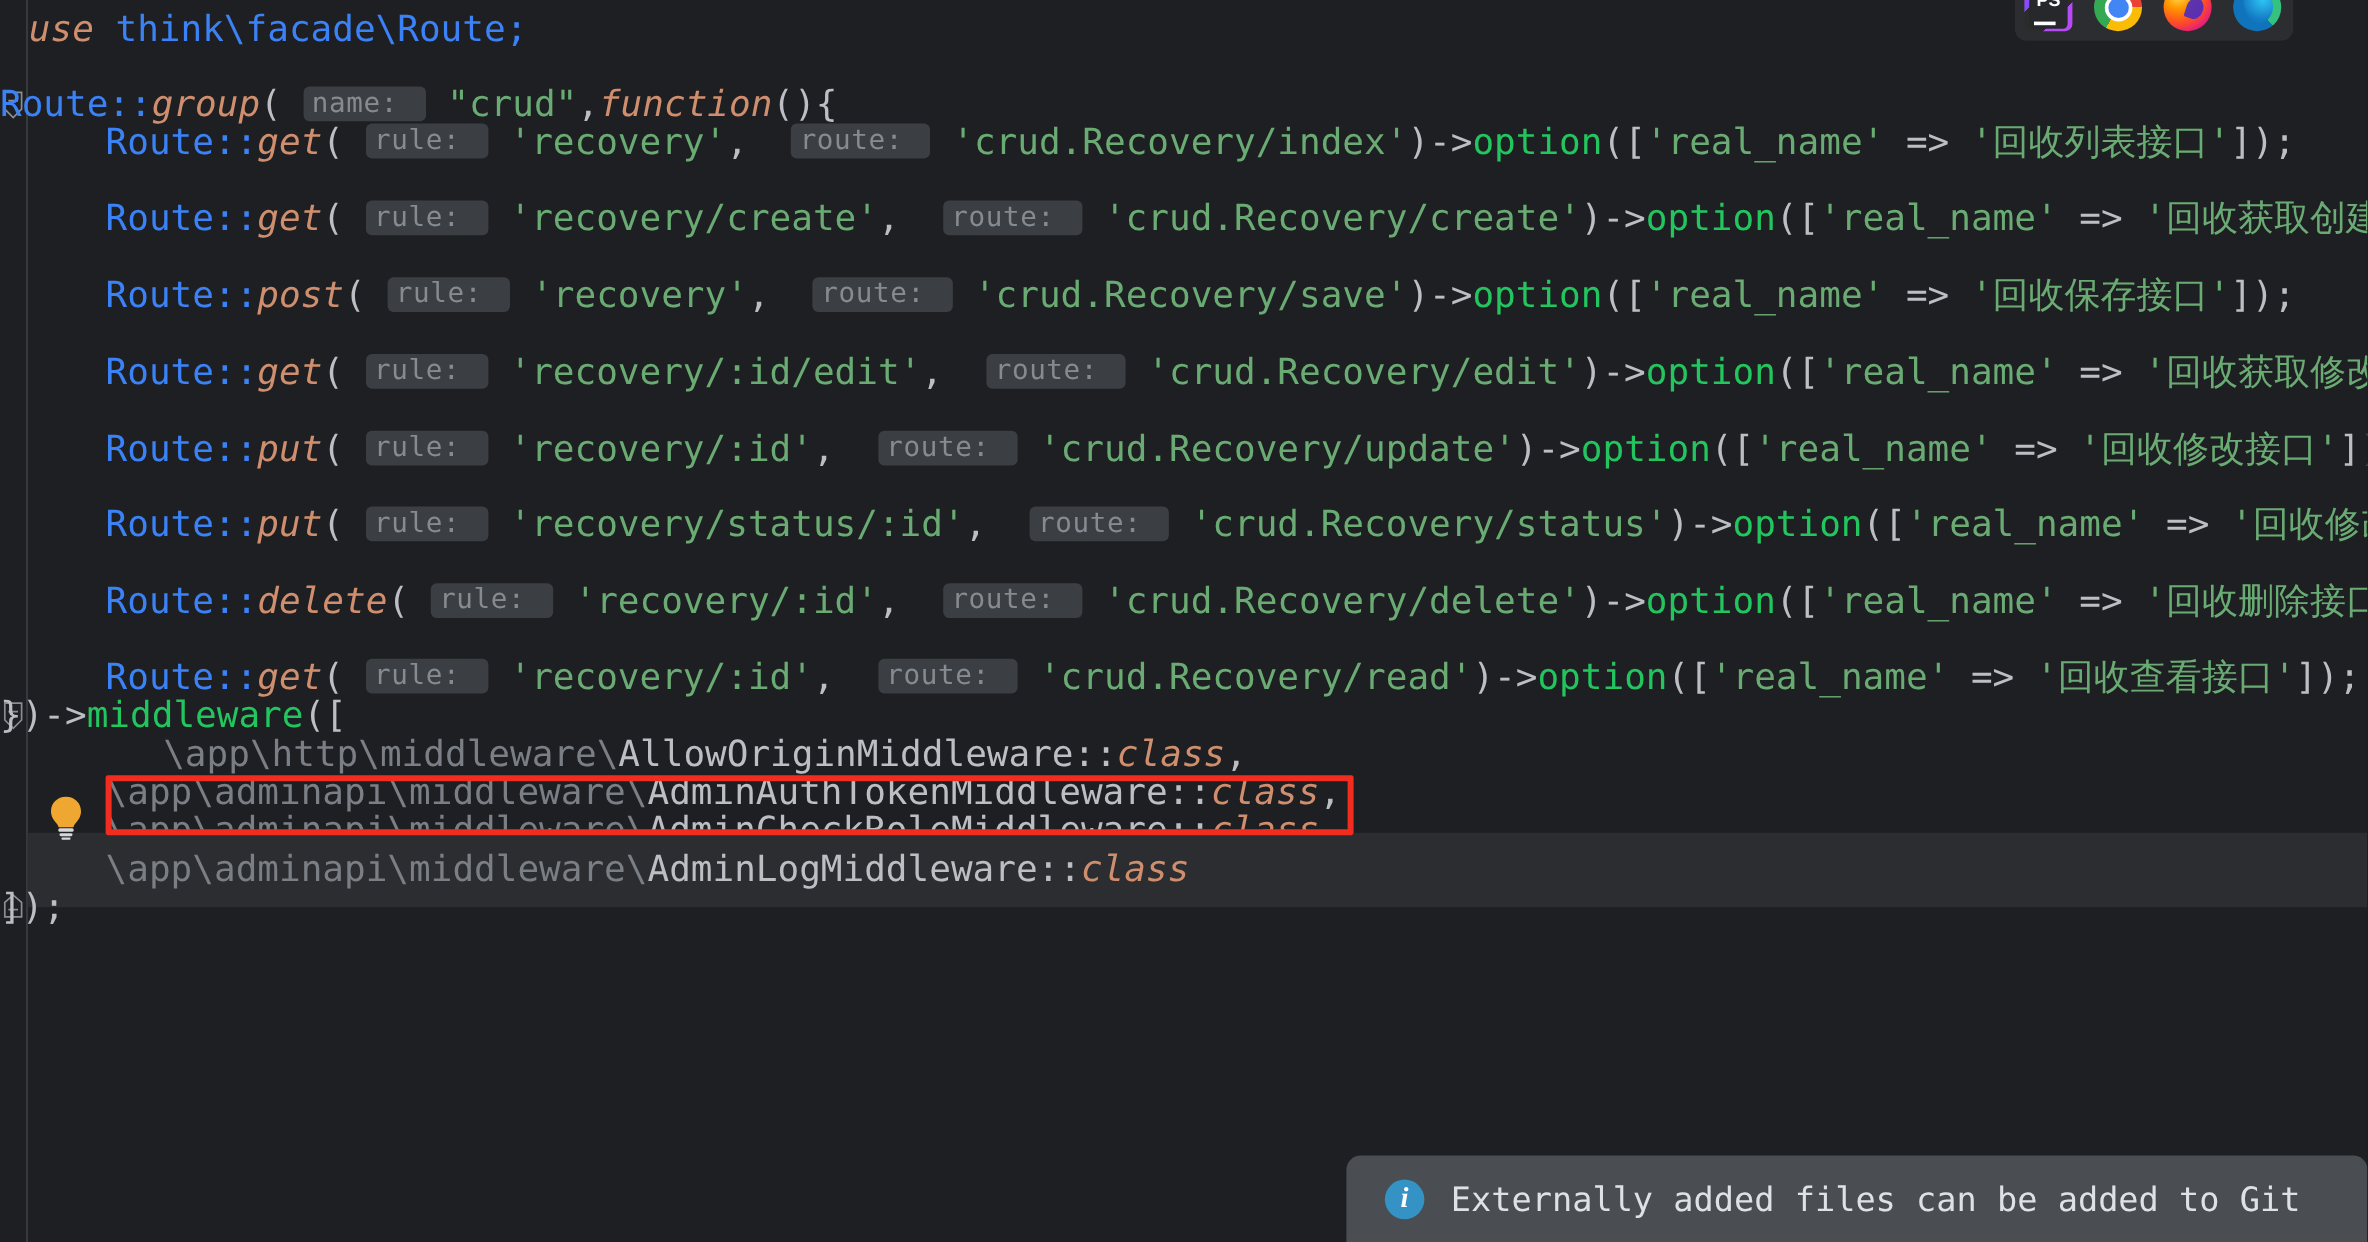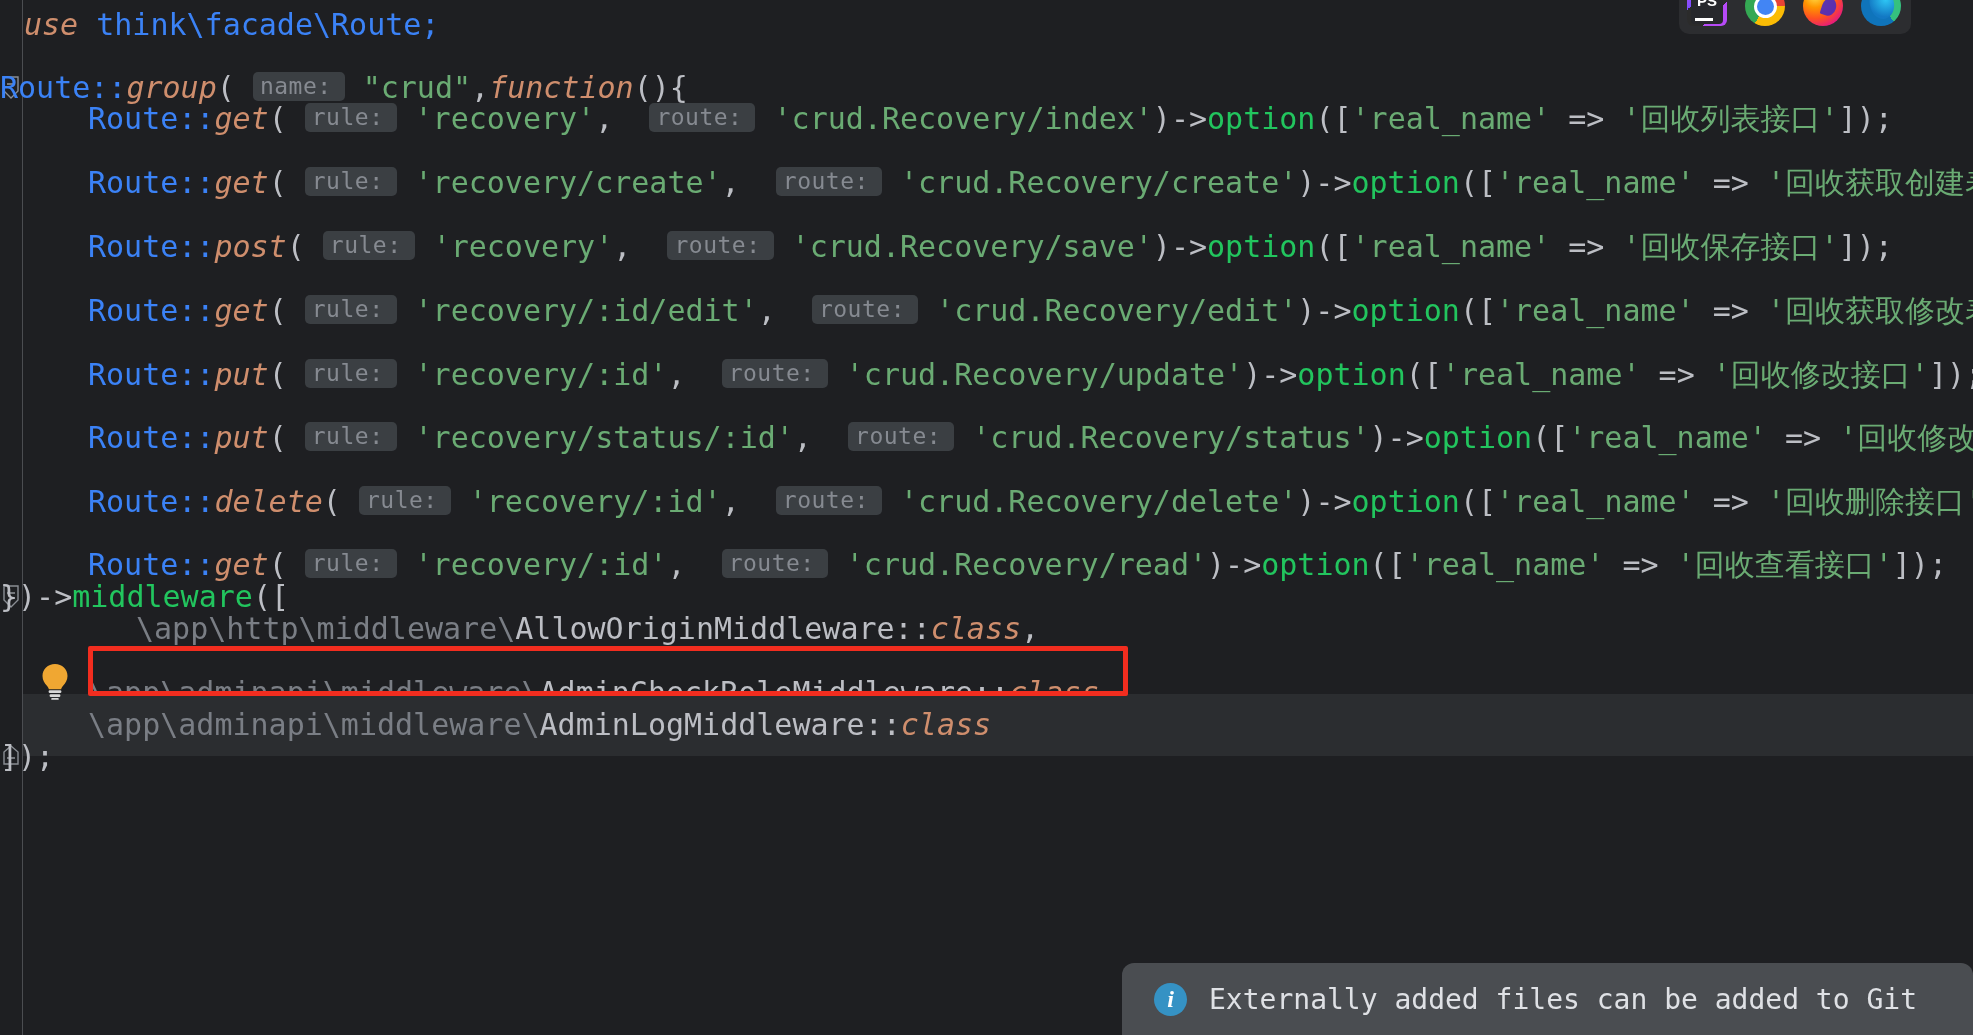--- a/index.html
+++ b/index.html
@@ -72,21 +72,21 @@
   .ident    { color: #bcbec4; }
 
   
   .hint {
     display: inline-block;
     background: #3b3f43;
     color: #868a91;
     border-radius: 5px;
     font-size: 23px;
     line-height: 1.05;
-    padding: 2px 13px 3px 7px;
+    padding: 2px 23px 3px 7px;
     vertical-align: 4px;
     letter-spacing: 0.5px;
   }
 
   
   .line-highlight {
     position: absolute;
     left: 23px;
     right: 0;
     height: 62px;
@@ -309,20 +309,21 @@
       <div class="code-line ind2" style="top: 88px;"><span class="txt plain">Route::</span><span class="txt kw">get</span><span class="txt punct">( </span><span class="hint">rule:</span><span class="txt plain"> </span><span class="txt str">'recovery'</span><span class="txt punct">,  </span><span class="hint">route:</span><span class="txt plain"> </span><span class="txt str">'crud.Recovery/index'</span><span class="txt punct">)-&gt;</span><span class="txt fn">option</span><span class="txt punct">([</span><span class="txt str">'real_name'</span><span class="txt punct"> =&gt; </span><span class="txt str">'回收列表接口'</span><span class="txt punct">]);</span></div>
       <div class="code-line ind2" style="top: 152px;"><span class="txt plain">Route::</span><span class="txt kw">get</span><span class="txt punct">( </span><span class="hint">rule:</span><span class="txt plain"> </span><span class="txt str">'recovery/create'</span><span class="txt punct">,  </span><span class="hint">route:</span><span class="txt plain"> </span><span class="txt str">'crud.Recovery/create'</span><span class="txt punct">)-&gt;</span><span class="txt fn">option</span><span class="txt punct">([</span><span class="txt str">'real_name'</span><span class="txt punct"> =&gt; </span><span class="txt str">'回收获取创建表单接口'</span></div>
       <div class="code-line ind2" style="top: 216px;"><span class="txt plain">Route::</span><span class="txt kw">post</span><span class="txt punct">( </span><span class="hint">rule:</span><span class="txt plain"> </span><span class="txt str">'recovery'</span><span class="txt punct">,  </span><span class="hint">route:</span><span class="txt plain"> </span><span class="txt str">'crud.Recovery/save'</span><span class="txt punct">)-&gt;</span><span class="txt fn">option</span><span class="txt punct">([</span><span class="txt str">'real_name'</span><span class="txt punct"> =&gt; </span><span class="txt str">'回收保存接口'</span><span class="txt punct">]);</span></div>
       <div class="code-line ind2" style="top: 280px;"><span class="txt plain">Route::</span><span class="txt kw">get</span><span class="txt punct">( </span><span class="hint">rule:</span><span class="txt plain"> </span><span class="txt str">'recovery/:id/edit'</span><span class="txt punct">,  </span><span class="hint">route:</span><span class="txt plain"> </span><span class="txt str">'crud.Recovery/edit'</span><span class="txt punct">)-&gt;</span><span class="txt fn">option</span><span class="txt punct">([</span><span class="txt str">'real_name'</span><span class="txt punct"> =&gt; </span><span class="txt str">'回收获取修改表单接口'</span></div>
       <div class="code-line ind2" style="top: 344px;"><span class="txt plain">Route::</span><span class="txt kw">put</span><span class="txt punct">( </span><span class="hint">rule:</span><span class="txt plain"> </span><span class="txt str">'recovery/:id'</span><span class="txt punct">,  </span><span class="hint">route:</span><span class="txt plain"> </span><span class="txt str">'crud.Recovery/update'</span><span class="txt punct">)-&gt;</span><span class="txt fn">option</span><span class="txt punct">([</span><span class="txt str">'real_name'</span><span class="txt punct"> =&gt; </span><span class="txt str">'回收修改接口'</span><span class="txt punct">]);</span></div>
       <div class="code-line ind2" style="top: 407px;"><span class="txt plain">Route::</span><span class="txt kw">put</span><span class="txt punct">( </span><span class="hint">rule:</span><span class="txt plain"> </span><span class="txt str">'recovery/status/:id'</span><span class="txt punct">,  </span><span class="hint">route:</span><span class="txt plain"> </span><span class="txt str">'crud.Recovery/status'</span><span class="txt punct">)-&gt;</span><span class="txt fn">option</span><span class="txt punct">([</span><span class="txt str">'real_name'</span><span class="txt punct"> =&gt; </span><span class="txt str">'回收修改状态接口'</span></div>
       <div class="code-line ind2" style="top: 471px;"><span class="txt plain">Route::</span><span class="txt kw">delete</span><span class="txt punct">( </span><span class="hint">rule:</span><span class="txt plain"> </span><span class="txt str">'recovery/:id'</span><span class="txt punct">,  </span><span class="hint">route:</span><span class="txt plain"> </span><span class="txt str">'crud.Recovery/delete'</span><span class="txt punct">)-&gt;</span><span class="txt fn">option</span><span class="txt punct">([</span><span class="txt str">'real_name'</span><span class="txt punct"> =&gt; </span><span class="txt str">'回收删除接口'</span><span class="txt punct">]);</span></div>
       <div class="code-line ind2" style="top: 534px;"><span class="txt plain">Route::</span><span class="txt kw">get</span><span class="txt punct">( </span><span class="hint">rule:</span><span class="txt plain"> </span><span class="txt str">'recovery/:id'</span><span class="txt punct">,  </span><span class="hint">route:</span><span class="txt plain"> </span><span class="txt str">'crud.Recovery/read'</span><span class="txt punct">)-&gt;</span><span class="txt fn">option</span><span class="txt punct">([</span><span class="txt str">'real_name'</span><span class="txt punct"> =&gt; </span><span class="txt str">'回收查看接口'</span><span class="txt punct">]);</span></div>
       <div class="code-line " style="top: 566px;"><span class="txt punct">})-&gt;</span><span class="txt fn">middleware</span><span class="txt punct">([</span></div>
       <div class="code-line ind2" style="top: 598px; margin-left: 48px;"><span class="txt dim">\app\http\middleware\</span><span class="txt ident">AllowOriginMiddleware::</span><span class="txt kw">class</span><span class="txt punct">,</span></div>
+      <div class="code-line ind2" style="top: 630px;"><span class="txt dim">\app\adminapi\middleware\</span><span class="txt ident">AdminAuthTokenMiddleware::</span><span class="txt kw">class</span><span class="txt punct">,</span></div>
       <div class="code-line ind2" style="top: 662px;"><span class="txt dim">\app\adminapi\middleware\</span><span class="txt ident">AdminCheckRoleMiddleware::</span><span class="txt kw">class</span><span class="txt punct">,</span></div>
       <div class="line-highlight" style="top: 694px;"></div>
       <div class="code-line ind2" style="top: 694px; text-align: center;"><span class="txt dim">\app\adminapi\middleware\</span><span class="txt ident">AdminLogMiddleware::</span><span class="txt kw">class</span></div>
       <div class="code-line " style="top: 726px;"><span class="txt punct">]);</span></div>
     </div>
 
   <div id="red-callout" style="left: 88px; top: 646px; width: 1040px; height: 50px; border-color: rgb(242, 45, 31);"></div>
 
   <div id="intention-bulb" style="top: 662px;">
     <svg viewBox="0 0 34 38" width="34" height="38">

